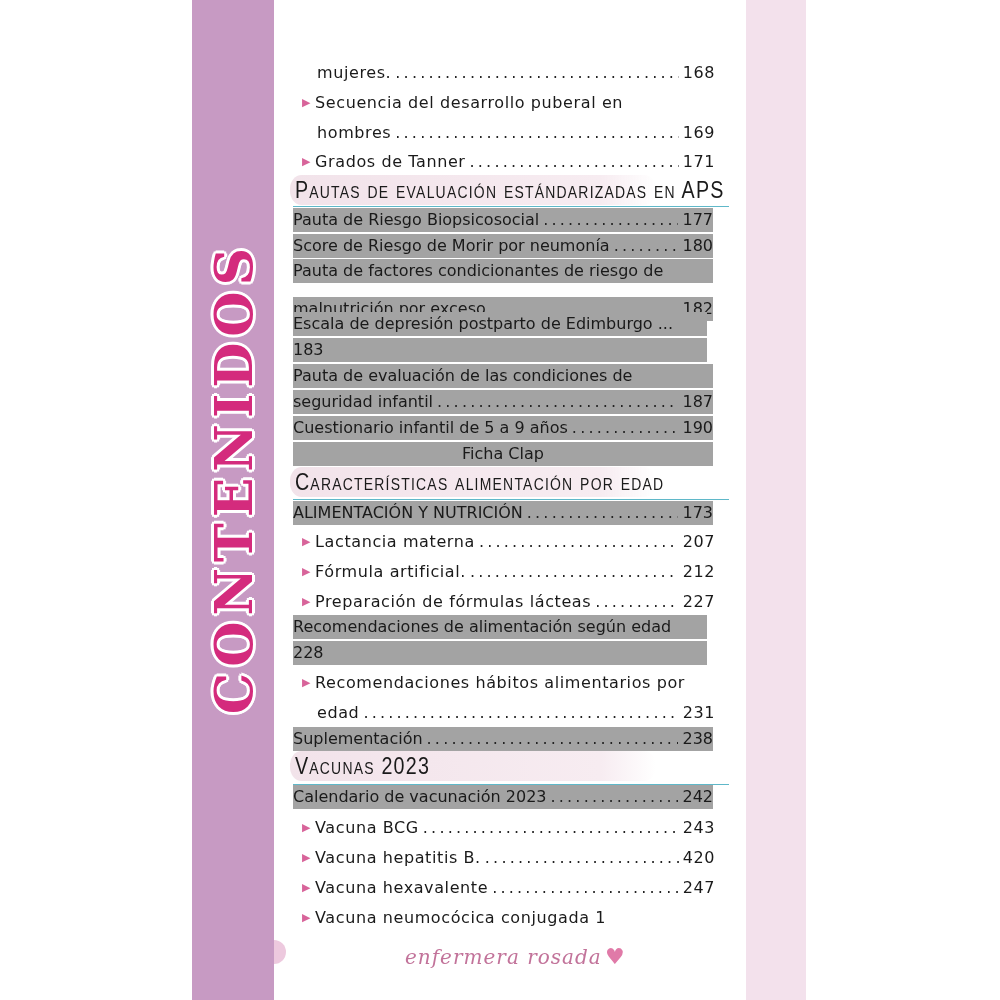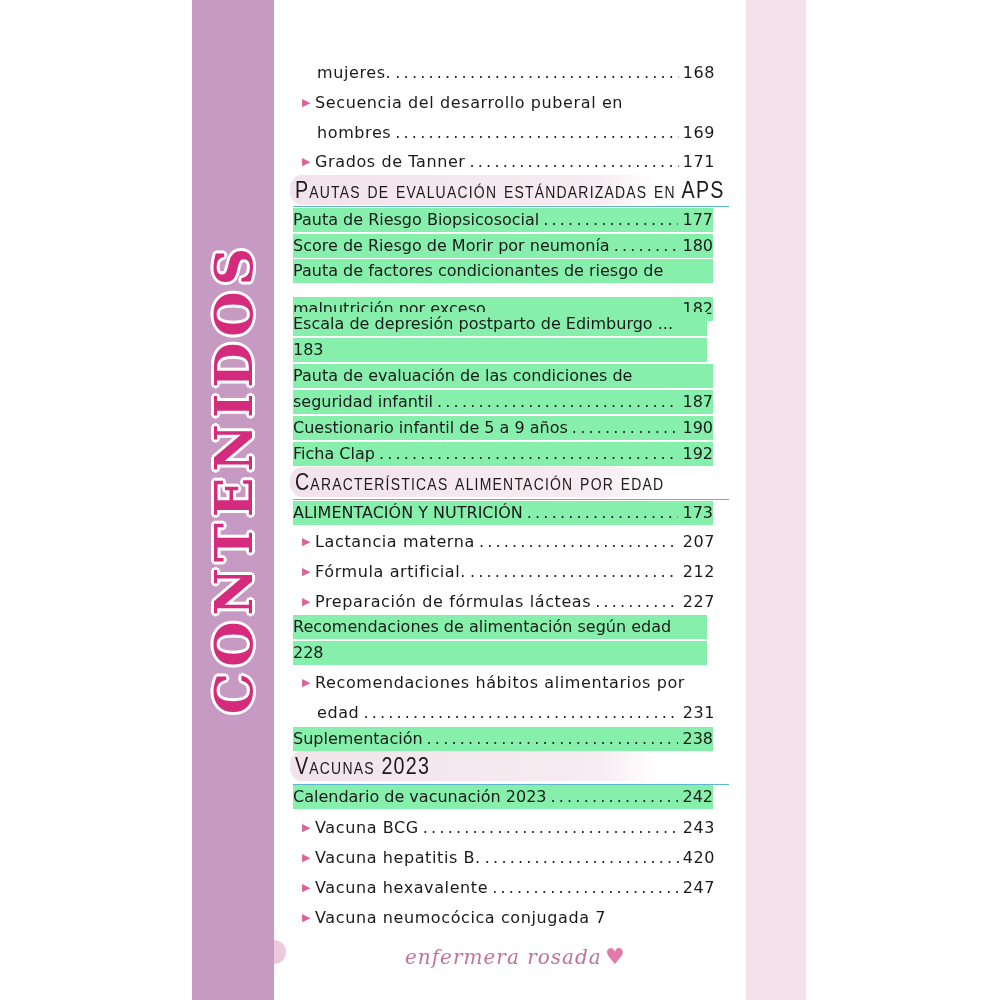--- a/index.html
+++ b/index.html
@@ -8,21 +8,21 @@
   .strip-left { position:absolute; left:192px; top:0; width:82px; height:1000px; background:#c79ac3; }
   .strip-right { position:absolute; left:746px; top:0; width:60px; height:1000px; background:#f3e1ec; }
   .half-dot { position:absolute; left:274px; top:940px; width:12px; height:24px; border-radius:0 12px 12px 0; background:#edc9de; }
   .vtitle { position:absolute; left:233px; top:478px; transform:translate(-50%,-50%) rotate(-90deg);
             font-family:"DejaVu Serif", serif; font-weight:bold; font-size:52px; letter-spacing:6px;
             color:#d42b7d; white-space:nowrap;
             text-shadow: 3px 0 0 #fff, -3px 0 0 #fff, 0 3px 0 #fff, 0 -3px 0 #fff,
                          2px 2px 0 #fff, -2px -2px 0 #fff, 2px -2px 0 #fff, -2px 2px 0 #fff; }
   .toc { position:absolute; left:0; top:16px; width:817px; height:1000px;border-radius:16px; }
   .row { position:absolute; height:24px; line-height:24px; font-size:16px; display:flex; align-items:center; white-space:nowrap; }
-  .row.hl { background:#86efac; }
+  .row.hl { background:#a3a3a3; }
   .row .lbl { flex:0 0 auto; }
   .row .dots { flex:1 1 auto; overflow:hidden; letter-spacing:3.2px; margin:0 4px; color:#222; }
   .row .pg { flex:0 0 auto; }
   .sub { font-size:16px; letter-spacing:0.6px; }
   .tri { color:#d8649a; font-size:11px; margin-right:4px; }
   .section { position:absolute; left:290px; width:440px; height:30px; line-height:30px;
              background:linear-gradient(90deg,#f2e3ea 0%,#f7ecf1 85%, rgba(247,236,241,0) 100%);
              border-radius:14px; font-family:"Liberation Sans Narrow","Liberation Sans", sans-serif;
              font-size:24px; letter-spacing:1.5px; font-variant:small-caps; color:#1a1a1a;
              transform:scaleX(0.82); transform-origin:left center; white-space:nowrap; padding-left:6px; }
@@ -95,21 +95,21 @@
   <div class="row hl" style="left:293px;top:374px;width:420px;">
     <span class="lbl">seguridad infantil</span>
     <span class="dots">........................................................................</span>
     <span class="pg">187</span>
   </div>
   <div class="row hl" style="left:293px;top:400px;width:420px;">
     <span class="lbl">Cuestionario infantil de 5 a 9 años</span>
     <span class="dots">........................................................................</span>
     <span class="pg">190</span>
   </div>
-  <div class="row hl" style="left:293px;top:426px;width:420px;">
+  <div class="row hl" style="left:293px;top:426px;width:420px;flex-direction:column;">
     <span class="lbl">Ficha Clap</span>
     <span class="dots">........................................................................</span>
     <span class="pg">192</span>
   </div>
 
   <div class="section" style="top:451px;">Características alimentación por edad</div>
   <div class="uline" style="top:483px;"></div>
 
   <div class="row hl" style="left:293px;top:485px;width:420px;font-size:16px;">
     <span class="lbl">ALIMENTACIÓN Y NUTRICIÓN</span>
@@ -176,18 +176,18 @@
     <span class="pg">420</span>
   </div>
   <div class="row sub" style="left:302px;top:860px;width:413px;">
     <span class="tri">▶</span>
     <span class="lbl">Vacuna hexavalente</span>
     <span class="dots">........................................................................</span>
     <span class="pg">247</span>
   </div>
   <div class="row sub" style="left:302px;top:890px;width:413px;">
     <span class="tri">▶</span>
-    <span class="lbl">Vacuna neumocócica conjugada 7</span>
+    <span class="lbl">Vacuna neumocócica conjugada 1</span>
   </div>
 </div>
 
 <div class="footer">enfermera rosada</div>
 <div class="heart">♥</div>
 
 </body></html>

